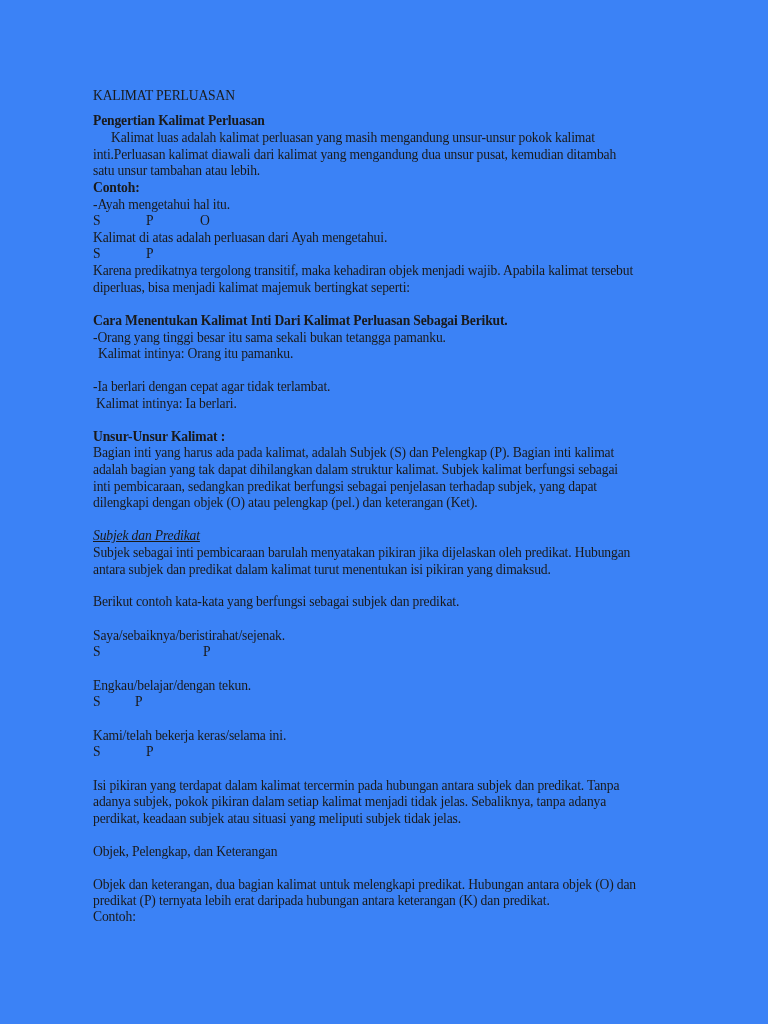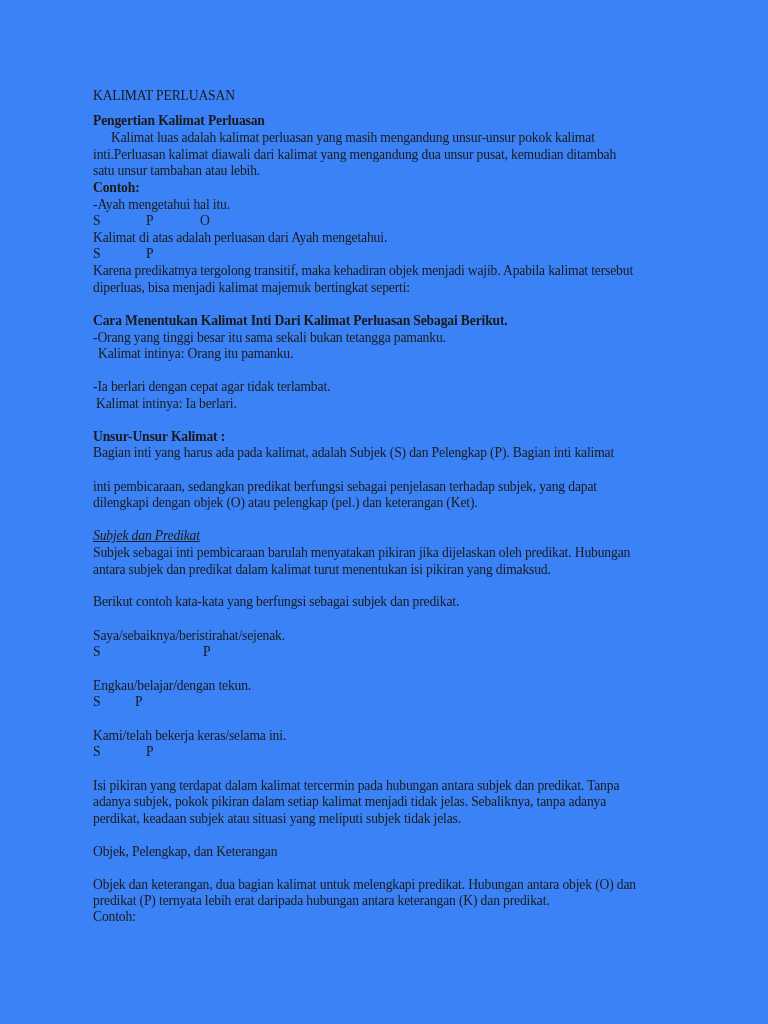--- a/index.html
+++ b/index.html
@@ -39,20 +39,21 @@
   <div class="ln" style="top:280px;">diperluas, bisa menjadi kalimat majemuk bertingkat seperti:</div>
 
   <div class="ln b" style="top:313px;">Cara Menentukan Kalimat Inti Dari Kalimat Perluasan Sebagai Berikut.</div>
   <div class="ln" style="top:330px;">-Orang yang tinggi besar itu sama sekali bukan tetangga pamanku.</div>
   <div class="ln" style="top:346px; left:98px;">Kalimat intinya: Orang itu pamanku.</div>
   <div class="ln" style="top:379px;">-Ia berlari dengan cepat agar tidak terlambat.</div>
   <div class="ln" style="top:396px; left:96px;">Kalimat intinya: Ia berlari.</div>
 
   <div class="ln b" style="top:429px;">Unsur-Unsur Kalimat :</div>
   <div class="ln" style="top:445px;">Bagian inti yang harus ada pada kalimat, adalah Subjek (S) dan Pelengkap (P). Bagian inti kalimat</div>
+  <div class="ln" style="top:462px;">adalah bagian yang tak dapat dihilangkan dalam struktur kalimat. Subjek kalimat berfungsi sebagai</div>
   <div class="ln" style="top:479px;">inti pembicaraan, sedangkan predikat berfungsi sebagai penjelasan terhadap subjek, yang dapat</div>
   <div class="ln" style="top:495px;">dilengkapi dengan objek (O) atau pelengkap (pel.) dan keterangan (Ket).</div>
 
   <div class="ln u" style="top:528px;">Subjek dan Predikat</div>
   <div class="ln" style="top:545px;">Subjek sebagai inti pembicaraan barulah menyatakan pikiran jika dijelaskan oleh predikat. Hubungan</div>
   <div class="ln" style="top:562px;">antara subjek dan predikat dalam kalimat turut menentukan isi pikiran yang dimaksud.</div>
   <div class="ln" style="top:594px;">Berikut contoh kata-kata yang berfungsi sebagai subjek dan predikat.</div>
 
   <div class="ln" style="top:628px;">Saya/sebaiknya/beristirahat/sejenak.</div>
   <div class="marker" style="top:644px; left:93px;">S</div>

